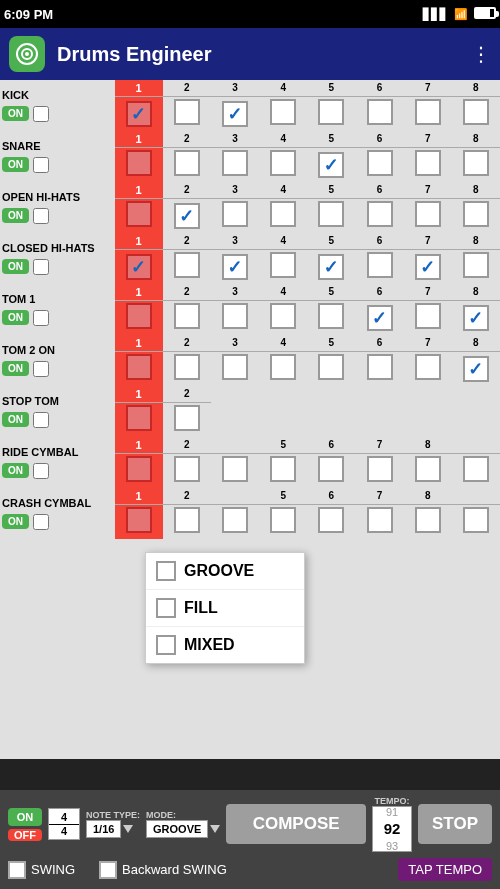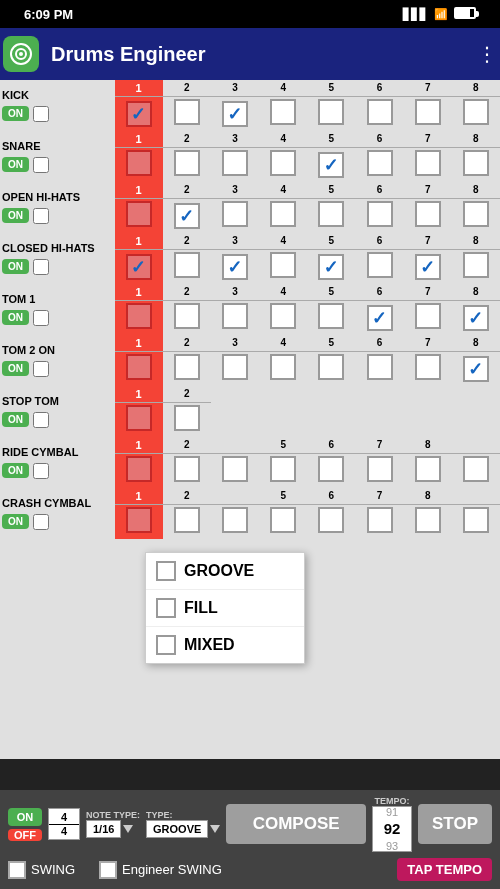--- a/index.html
+++ b/index.html
@@ -12,21 +12,21 @@
       position: relative;
     }
 
     
     .status-bar {
       background: #000;
       color: #fff;
       display: flex;
       justify-content: space-between;
       align-items: center;
-      padding: 4px 24px;
+      padding: 4px 4px;
       height: 28px;
       font-size: 13px;
       font-weight: bold;
     }
     .status-icons {
       display: flex;
       align-items: center;
       gap: 6px;
       font-size: 11px;
     }
@@ -53,21 +53,21 @@
       height: 100%;
       width: 80%;
     }
 
     
     .app-header {
       background: #1a237e;
       color: #fff;
       display: flex;
       align-items: center;
-      padding: 6px 3px;
+      padding: 6px 9px;
       height: 52px;
     }
     .app-logo {
       width: 36px;
       height: 36px;
       background: #4CAF50;
       border-radius: 8px;
       display: flex;
       align-items: center;
       justify-content: center;
@@ -396,26 +396,26 @@
     }
     .swing-check {
       width: 18px;
       height: 18px;
       border: 2px solid #aaa;
       background: #fff;
       display: inline-block;
     }
 
     .btn-tap-tempo {
-      background: #be185d;
+      background: #701a75;
       color: #fff;
       border: none;
       border-radius: 4px;
       font-size: 13px;
-      font-weight: bold;
+      font-weight: normal;
       padding: 4px 10px;
       cursor: pointer;
       margin-left: auto;
     }
 
     .copyright {
       text-align: center;
       color: #aaa;
       font-size: 11px;
       margin-top: 2px;
@@ -735,21 +735,21 @@
 
     <div class="note-type-section">
       <span class="section-label">NOTE TYPE:</span>
       <div class="note-value-row">
         <span class="note-display">1/16</span>
         <div class="arrow-down"></div>
       </div>
     </div>
 
     <div class="mode-section">
-      <span class="section-label">TYPE:</span>
+      <span class="section-label">MODE:</span>
       <div class="mode-value-row">
         <span class="mode-display">GROOVE</span>
         <div class="arrow-down"></div>
       </div>
     </div>
 
     <button class="btn-compose">COMPOSE</button>
 
     <div class="tempo-section">
       <span class="section-label">TEMPO:</span>
@@ -763,18 +763,18 @@
     <button class="btn-stop">STOP</button>
   </div>
 
   <div class="toolbar-row2">
     <div class="swing-item">
       <div class="swing-check"></div>
       <span>SWING</span>
     </div>
     <div class="swing-item">
       <div class="swing-check"></div>
-      <span>Engineer SWING</span>
+      <span>Backward SWING</span>
     </div>
     <button class="btn-tap-tempo">TAP TEMPO</button>
   </div>
 
 </div>
 
 </body></html>

